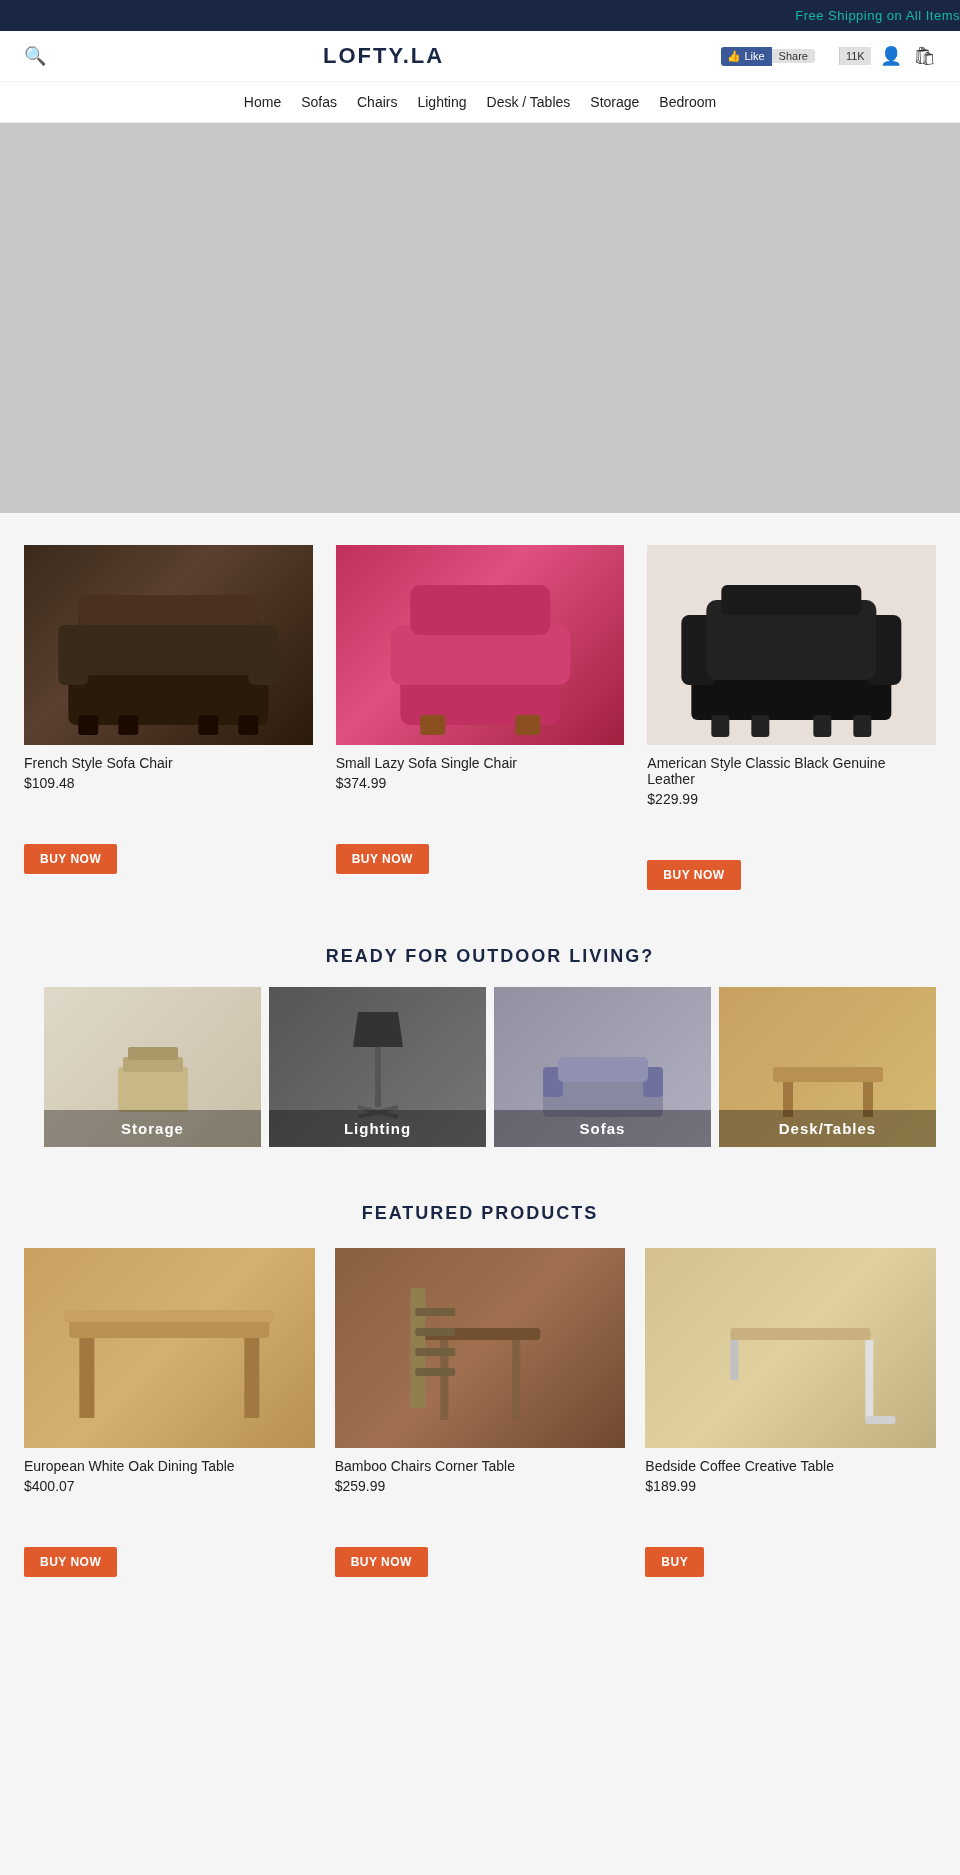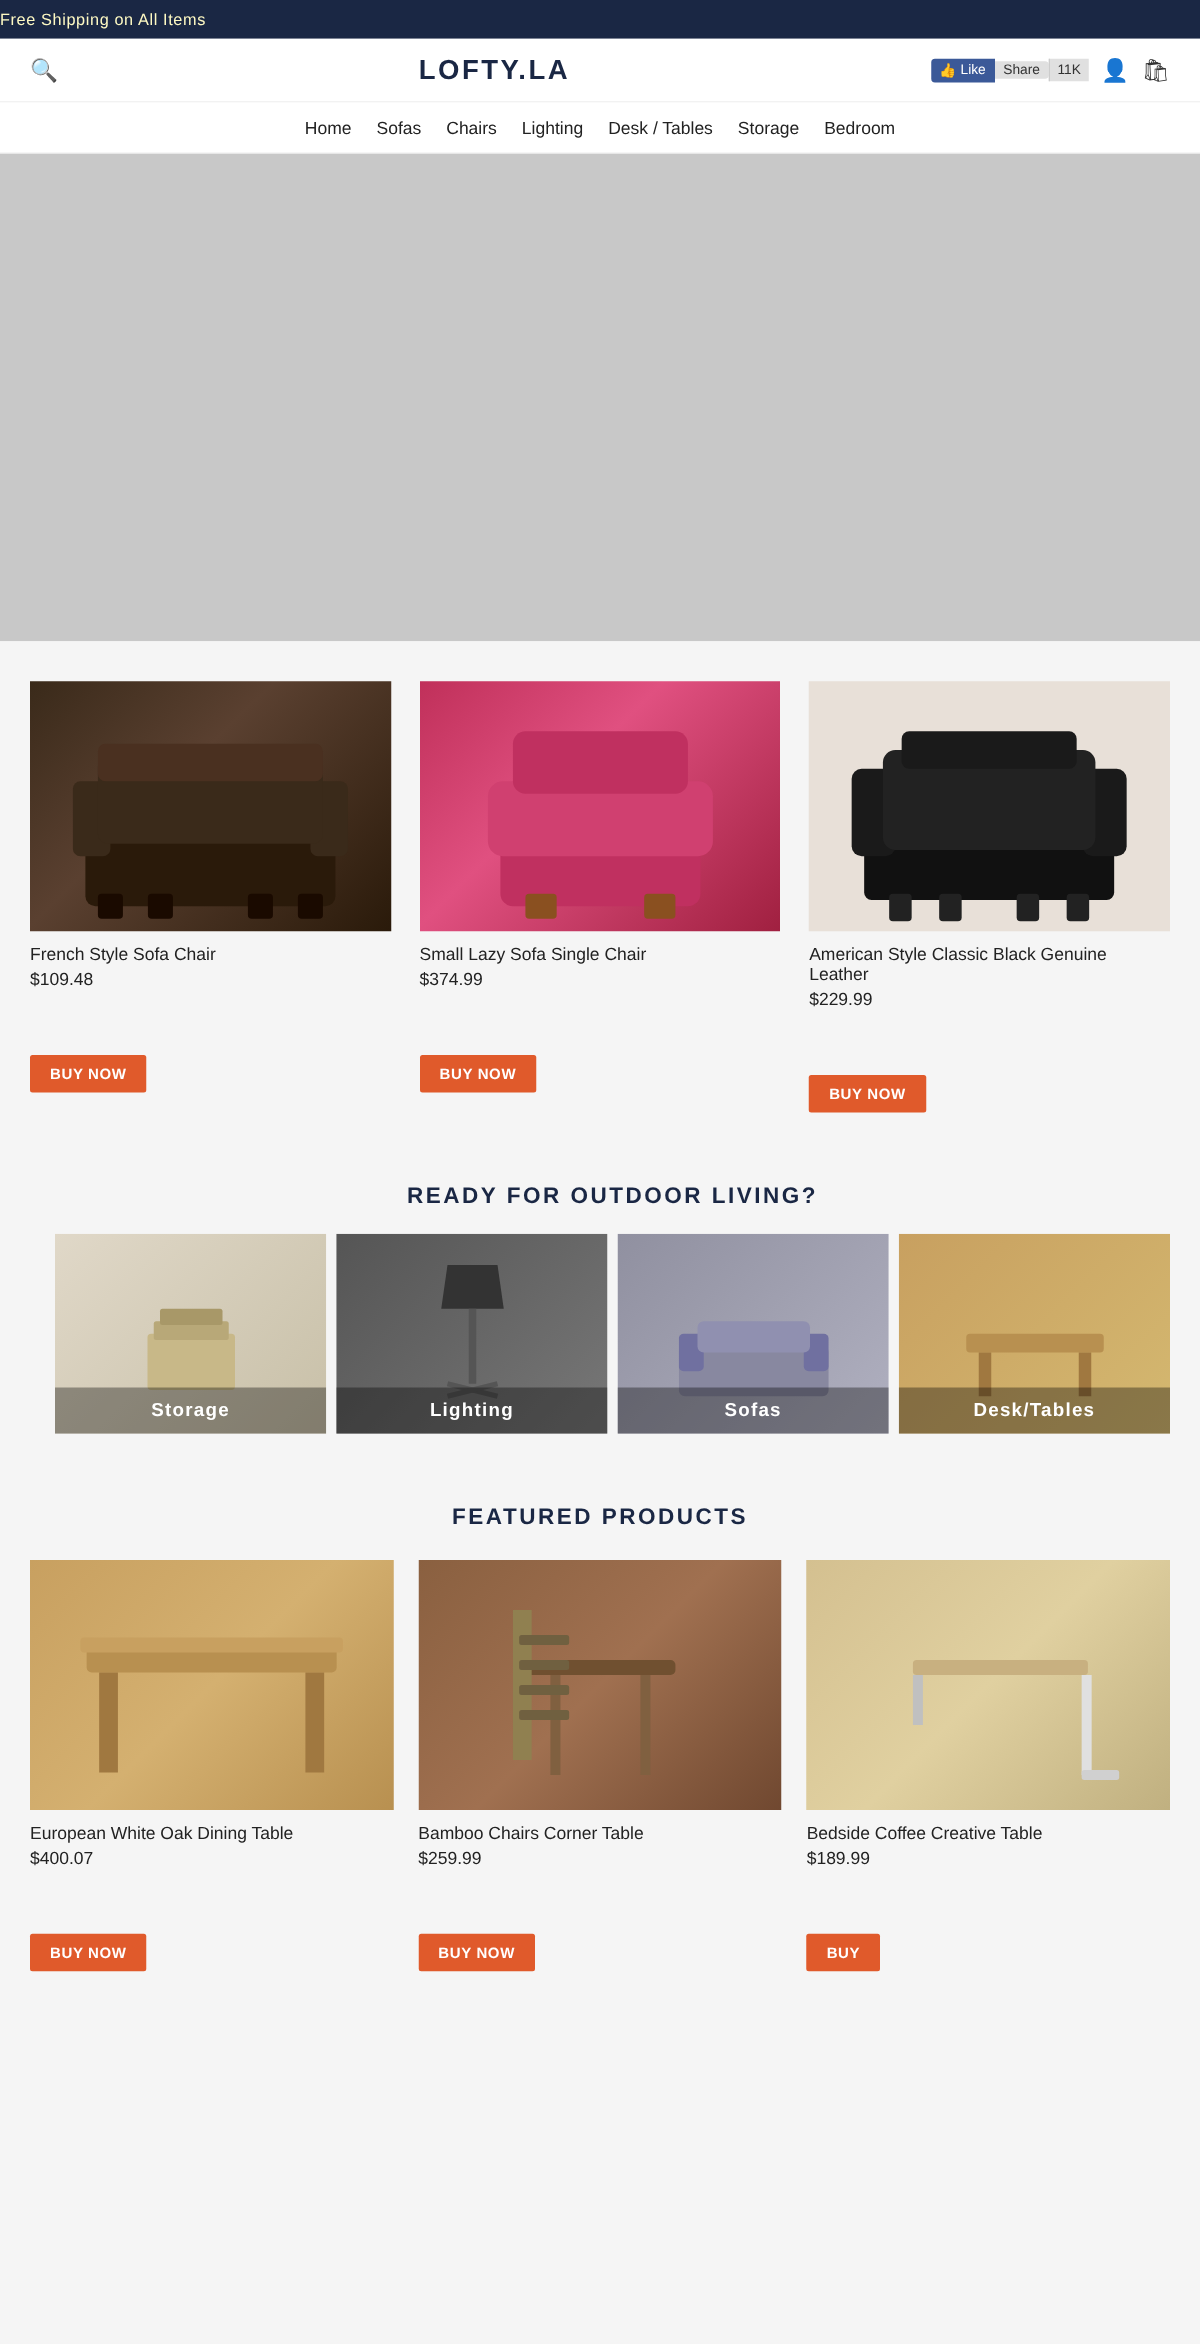--- a/index.html
+++ b/index.html
@@ -1,22 +1,22 @@
 <!DOCTYPE html>
 <html><head>
   <meta charset="utf-8">
   <style>
     * { margin: 0; padding: 0; box-sizing: border-box; }
     body { font-family: Arial, sans-serif; background: #f5f5f5; color: #222; }
 
     
     .top-banner {
       background: #1a2744;
-      color: #fef9c3;
-      text-align: left;
+      color: #14b8a6;
+      text-align: right;
       padding: 8px 0;
       font-size: 13px;
       letter-spacing: 0.5px;
     }
 
     
     .header {
       background: #fff;
       padding: 12px 24px;
       display: flex;
@@ -35,21 +35,21 @@
     .fb-like {
       background: #3b5998; color: #fff; padding: 3px 7px;
       border-radius: 3px 0 0 3px; font-size: 11px; display: flex; align-items: center; gap: 3px;
     }
     .fb-share {
       background: #e0e0e0; color: #333; padding: 1px 7px;
       border-radius: 0 3px 3px 0; font-size: 11px;
     }
     .fb-count {
       background: #e0e0e0; color: #333; padding: 3px 6px;
-      font-size: 11px; border-left: 1px solid #ccc;
+      font-size: 11px; border-left: 1px solid #ccc; margin-left: 24px;
     }
     .header-icon { font-size: 18px; color: #333; cursor: pointer; }
 
     
     .nav {
       background: #fff;
       display: flex;
       justify-content: center;
       gap: 20px;
       padding: 12px 0;

